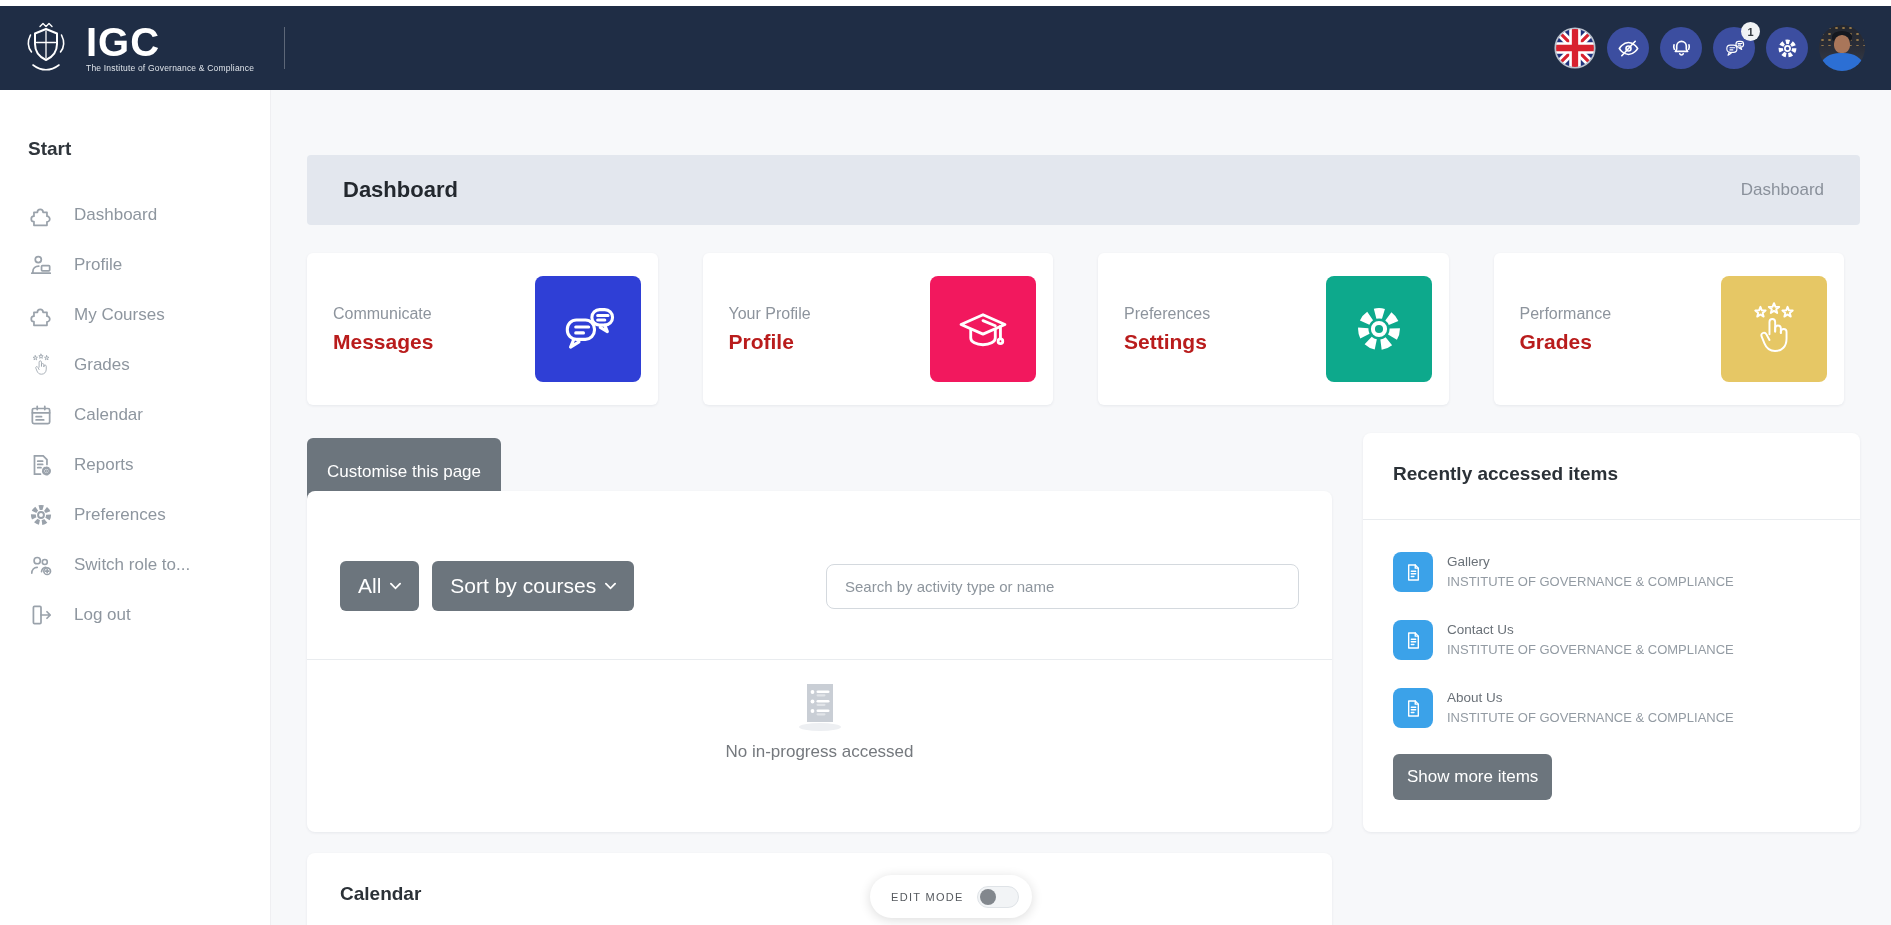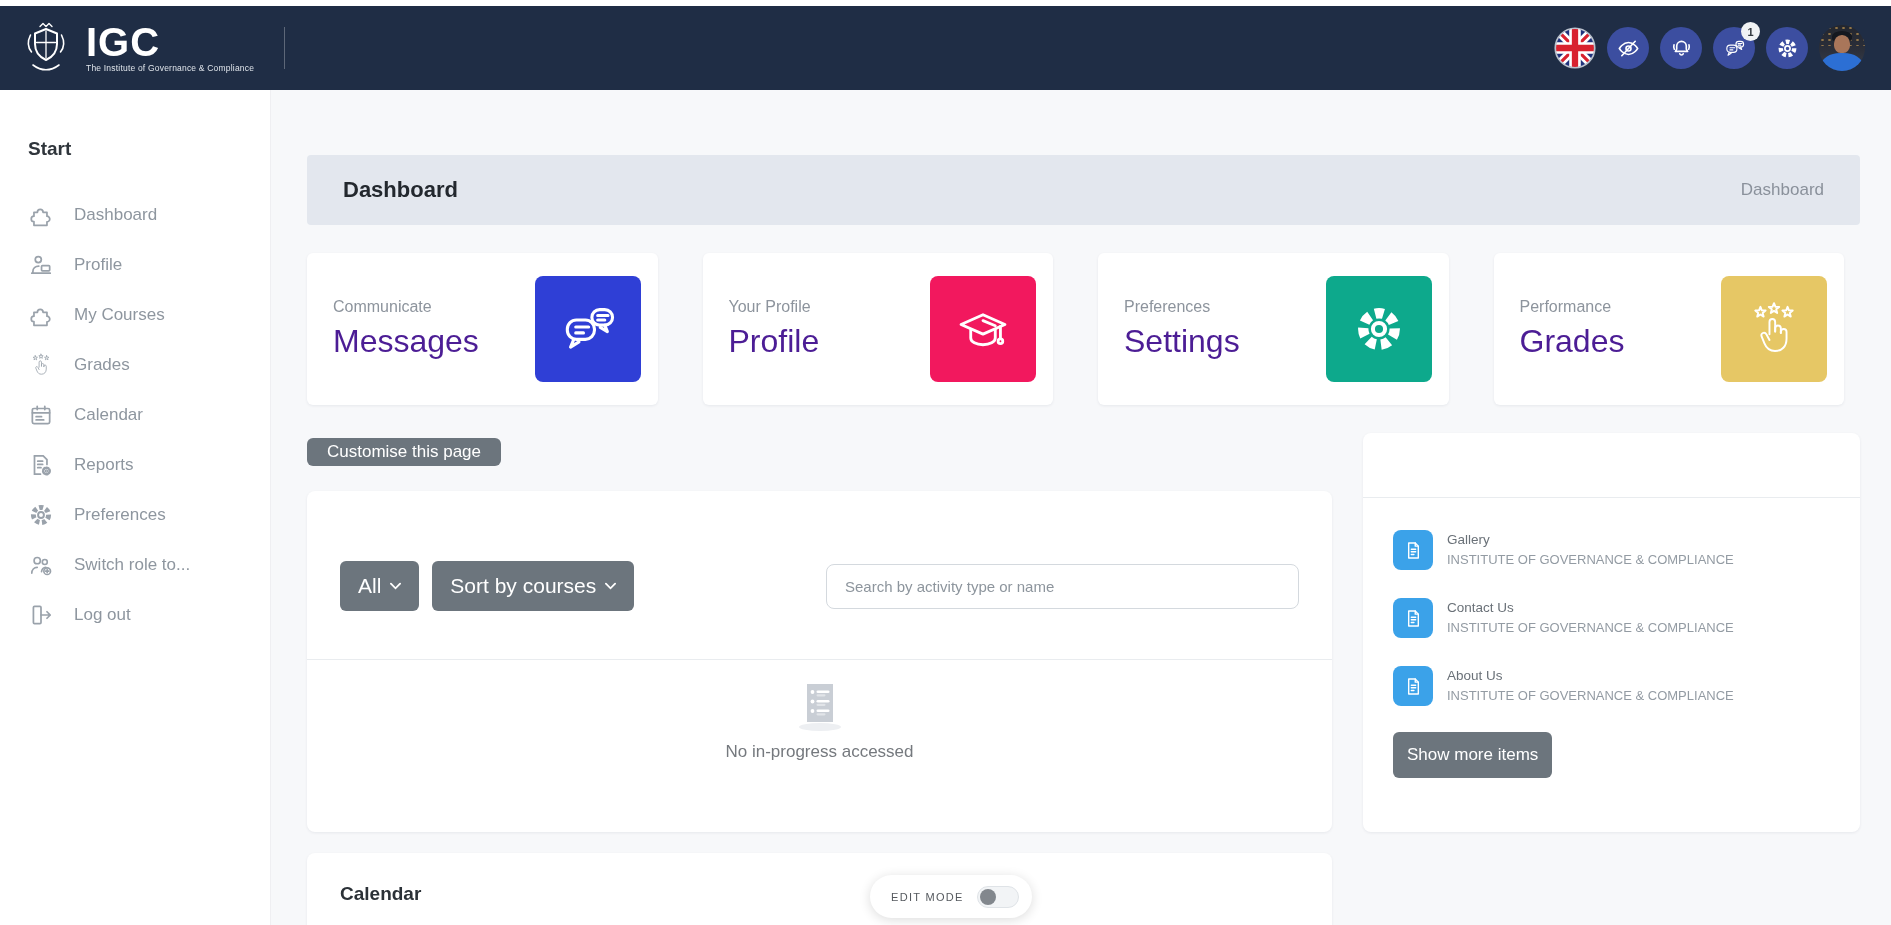--- a/index.html
+++ b/index.html
@@ -59,30 +59,30 @@
   }
   .page-title { font-size:22px; font-weight:600; color:#23282e; }
   .breadcrumb { font-size:17px; color:#8a919b; cursor:pointer; }
 
   
   .cards { position:absolute; left:307px; top:253px; width:1537px; display:grid;
     grid-template-columns:repeat(4,1fr); gap:45px; }
   .scard { background:#fff; border-radius:6px; height:152px; box-shadow:0 1px 3px rgba(20,30,50,.07);
     display:flex; align-items:center; justify-content:space-between; padding:0 17px 0 26px; cursor:pointer; }
   .scard .sub { font-size:16px; color:#8d949d; margin-bottom:7px; }
-  .scard .big { font-size:32px; font-weight:400; color:#4c1d95; }
+  .scard .big { font-size:21px; font-weight:700; color:#b91c1c; }
   .icon-box { width:106px; height:106px; border-radius:8px; display:flex; align-items:center; justify-content:center; color:#fff; flex:none; }
   .icon-box svg { width:62px; height:62px; }
 
   
   .gbtn { background:#6c757d; color:#fff; border:none; border-radius:6px; font-size:21px;
     padding:13px 18px; display:inline-flex; align-items:center; gap:9px; cursor:pointer;
     font-family:"Liberation Sans", sans-serif; }
 
-  .customise-btn { position:absolute; left:307px; top:438px; font-size:17px; padding:4px 20px; }
+  .customise-btn { position:absolute; left:307px; top:438px; font-size:17px; padding:24px 20px; }
 
   
   .timeline-card { position:absolute; left:307px; top:491px; width:1025px; height:341px;
     background:#fff; border-radius:8px; box-shadow:0 1px 3px rgba(20,30,50,.07); padding:30px 33px; }
   .card-heading { font-size:19px; font-weight:bold; color:#2b3137; }
   .filter-row { display:flex; align-items:center; gap:13px; margin-top:40px; }
   .search-input { margin-left:auto; width:473px; height:45px; border:1px solid #d4d9de; border-radius:8px;
     padding:0 18px; font-size:15px; color:#495057; background:#fff; font-family:"Liberation Sans", sans-serif; }
   .search-input::placeholder { color:#8d959d; }
   .t-divider { height:1px; background:#e9ecef; margin:48px -33px 0; }
@@ -413,20 +413,21 @@
   <div class="t-divider"></div>
   <div class="empty">
     <svg width="56" height="52" viewBox="0 0 56 52">
         <use href="#i-empty"></use>
       </svg>
     <div class="empty-text">No in-progress accessed</div>
   </div>
 </section>
 
 <section class="recent-card">
+  <h2 class="card-heading">Recently accessed items</h2>
   <div class="r-divider"></div>
   <div class="recent-list">
     <div class="recent-item">
       <span class="ricon" style="background:#3ba2e9">
         <svg viewBox="0 0 24 24">
             <use href="#i-doc"></use>
           </svg>
         </span>
       <span><span class="r-title" style="display:block">Gallery</span>
             <span class="r-sub">INSTITUTE OF GOVERNANCE &amp; COMPLIANCE</span></span>

